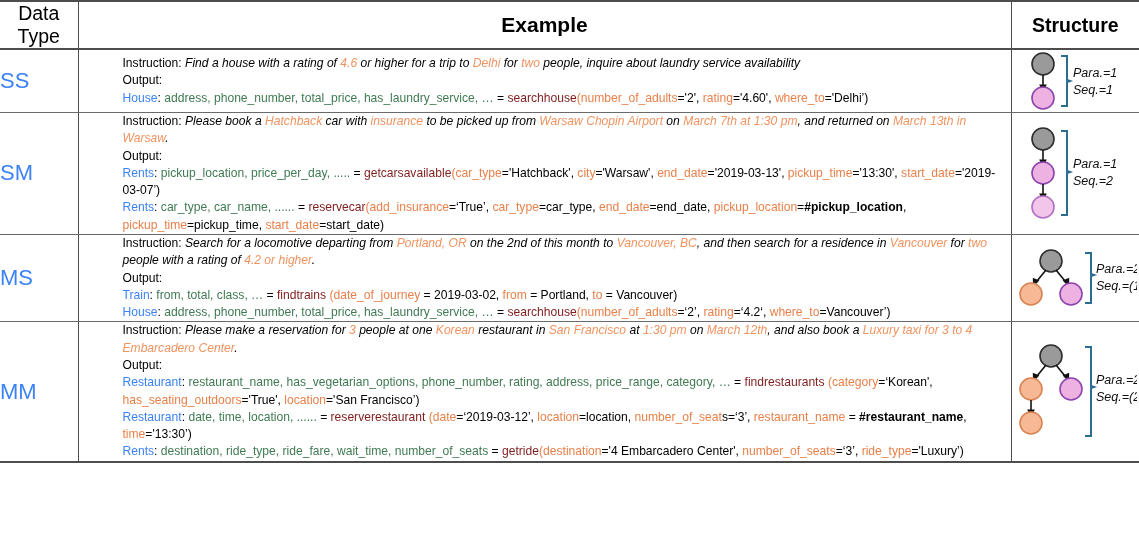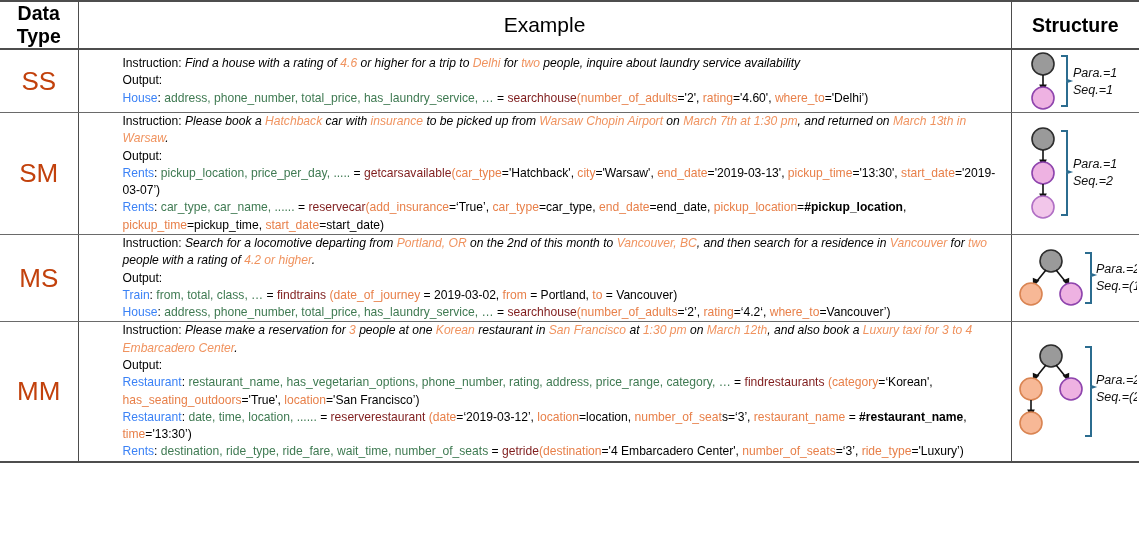--- a/index.html
+++ b/index.html
@@ -36,42 +36,42 @@
 
   
   .row-head > td { border-bottom: 2.2px solid #4d4d4d; }
   .top-rule { border-top: 2.2px solid #4d4d4d; }
   .row-body > td { border-bottom: 1.1px solid #6a6a6a; }
   tr.last > td { border-bottom: 2.2px solid #4d4d4d; margin-left: 31px; }
   .vline-l { border-right: 1.3px solid #4d4d4d; }
   .vline-r { border-left: 1.3px solid #4d4d4d; }
 
   .hdr-type {
-    font-weight: bold;
+    font-weight: normal;
     font-size: 19.5px;
     text-align: center;
     line-height: 1.18;
     padding: 8px 2px 9px 2px;
     margin-left: 43px;
   }
   .hdr-example {
-    font-weight: normal;
+    font-weight: bold;
     font-size: 21px;
     text-align: center;
   }
   .hdr-struct {
     font-weight: bold;
     font-size: 19.5px;
     text-align: center;
     border-radius: 11px;
   }
   .type-cell {
-    font-size: 26px;
-    text-align: center;
-    color: #c2410c;
+    font-size: 22px;
+    text-align: left;
+    color: #3b82f6;
   }
   .example-cell {
     padding: 7px 10px 8px 10px;
     font-size: 12.1px;
     line-height: 1.43;
     text-align: left;
   }
   .struct-cell {
     padding: 4px 0;
     text-align: center;

